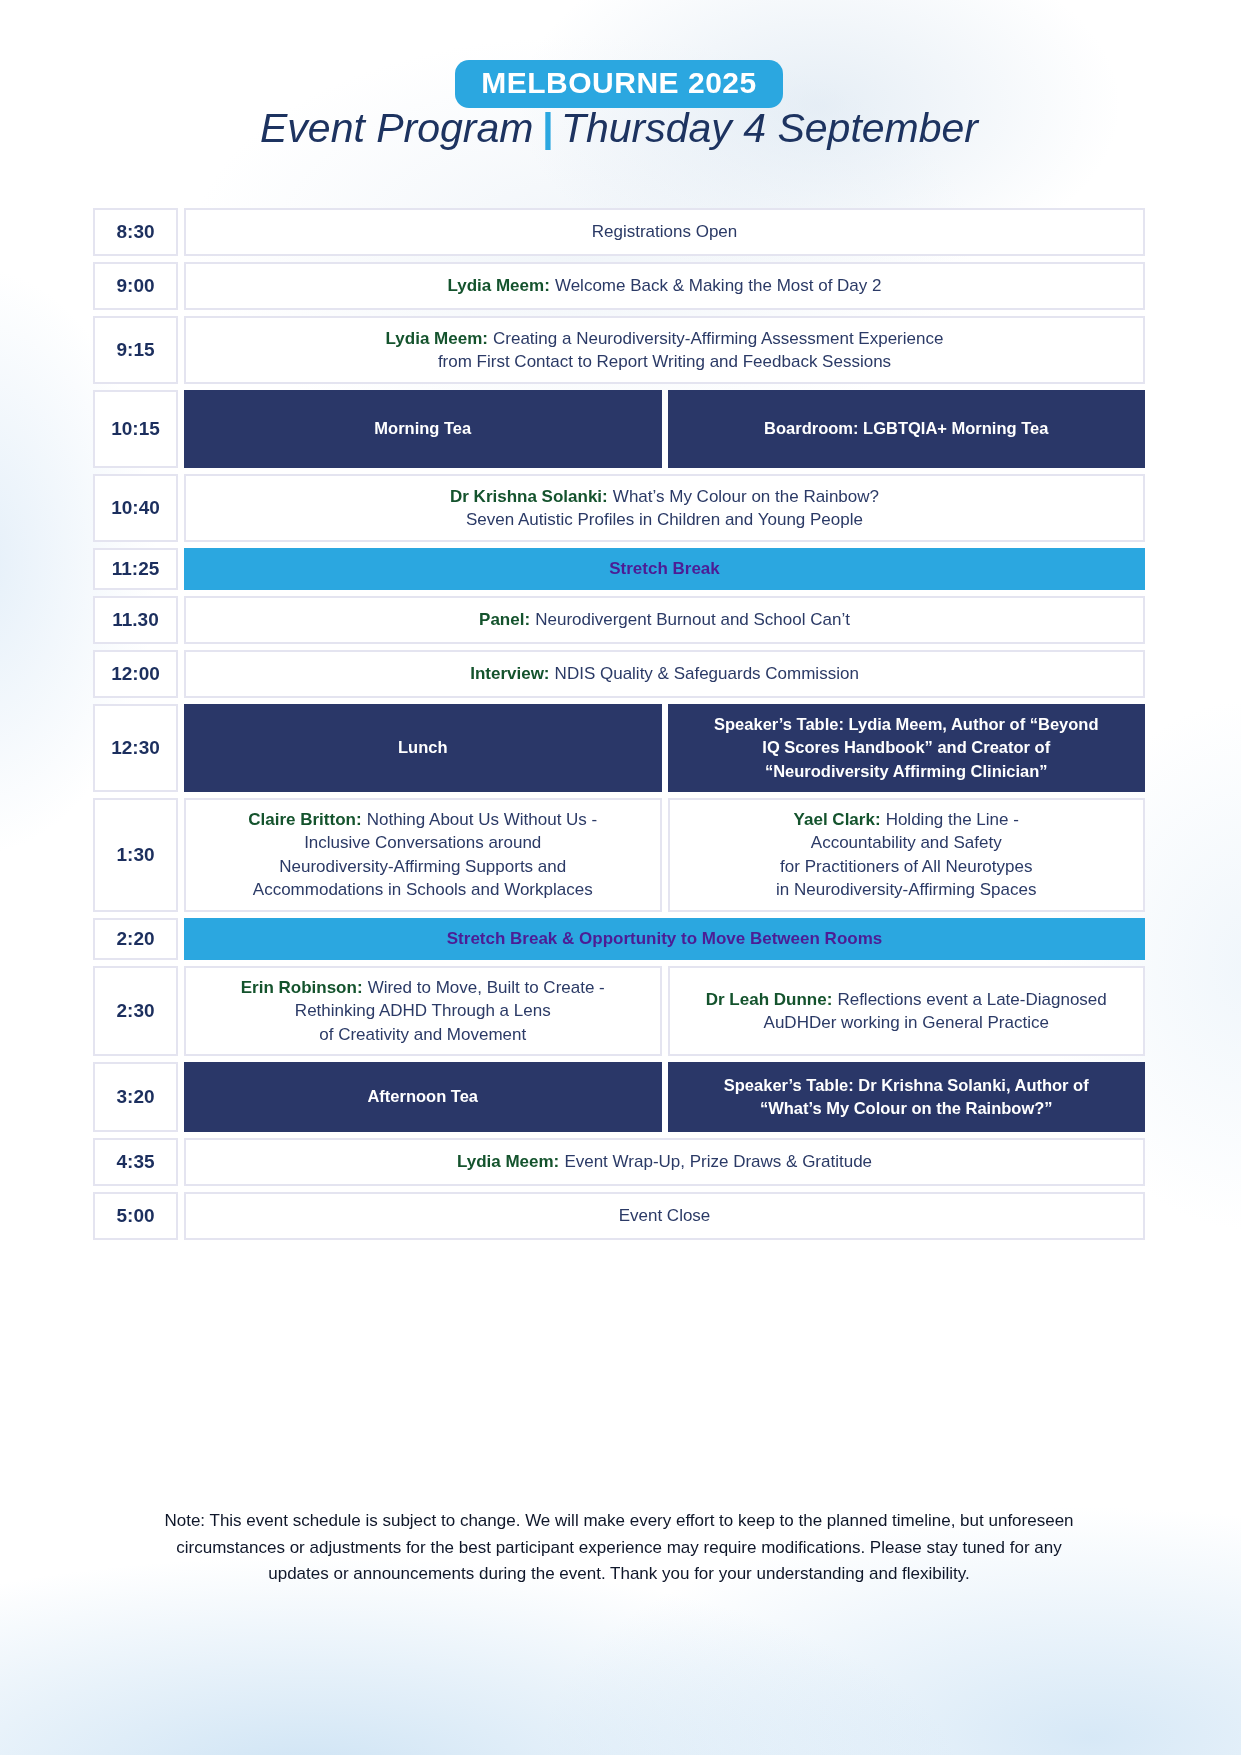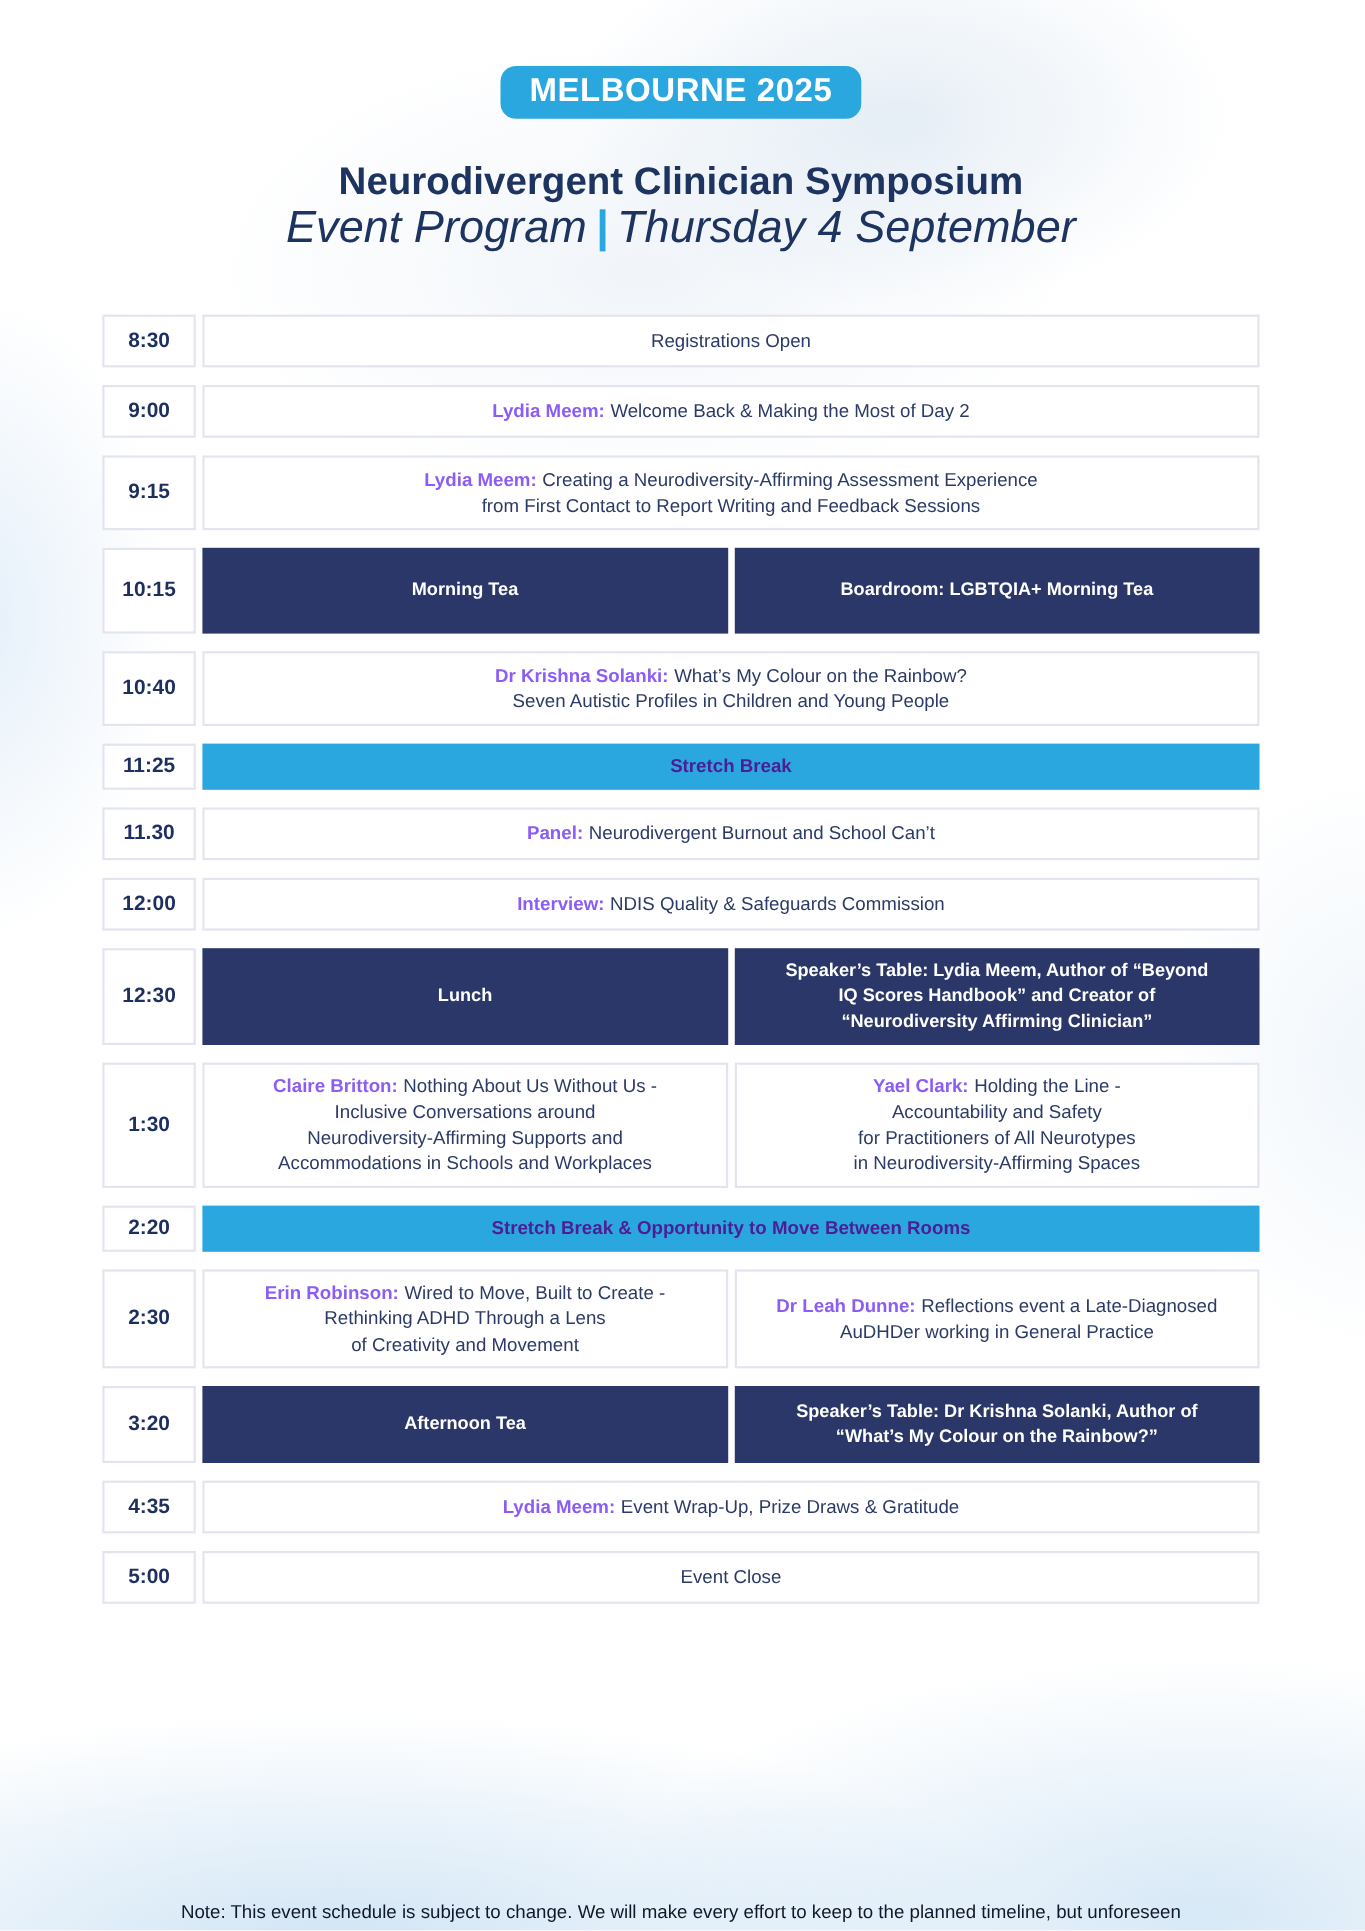--- a/index.html
+++ b/index.html
@@ -28,21 +28,21 @@
     font-weight:bold; font-size:30px; letter-spacing:0.5px;
     padding:6px 26px 8px; border-radius:14px;
   }
   .title {
     margin-top:36px; font-size:35px; line-height:42px;
     font-weight:bold; color:#1d3360;
   }
   .subtitle { font-size:41px; line-height:40px; color:#1d3360;font-style:italic; }
   .subtitle .sep { color:#2ba7e0; font-weight:bold; padding:0 8px; }
 
-  .schedule { display:flex; flex-direction:column; gap:16px; margin-top:60px; }
+  .schedule { display:flex; flex-direction:column; gap:6px; margin-top:60px; }
   .row  { display:grid; grid-template-columns:85px 1fr; gap:6px; }
   .row.two { grid-template-columns:85px 1fr 1fr; }
   .time {
     background:#fff; border:2px solid #e4e4f0;
     display:flex; align-items:center; justify-content:center;
     font-weight:bold; font-size:19px; color:#1c2f5e;
   }
   .cell {
     background:#fff; border:2px solid #e4e4f0;
     display:flex; align-items:center; justify-content:center;
@@ -50,40 +50,39 @@
     color:#2b3a66; font-size:17px; line-height:1.38;
   }
   .cell.dark {
     background:#2a3768; border:none; color:#fff;
     font-weight:bold; font-size:16.5px; line-height:1.42;
   }
   .cell.blue {
     background:#2ba7e0; border:none; color:#4c1d95;
     font-weight:bold; font-size:17px;
   }
-  .lead { font-weight:bold; margin-right:0.30em; color:#8b5cf6; }
+  .lead { font-weight:bold; margin-right:0.30em; color:#14532d; }
   .txt  { white-space:pre-line; }
   .cell.dark .txt, .cell.blue .txt { white-space:pre-line; }
 
   .note {
     margin-top:268px; text-align:center;
     font-size:17px; line-height:1.55; color:#0f172a;
     white-space:pre-line;
   }
 </style>
 </head>
 <body>
 
 <div class="wash"></div>
 
 <div class="content">
 
   <div class="header">
     <span class="badge">MELBOURNE 2025</span>
-    <div class="title">Neurodivergent Clinician Symposium</div>
     <div class="subtitle"><span>Event Program</span><span class="sep">|</span><span>Thursday 4 September</span></div>
   </div>
 
   <div class="schedule">
 
     <div class="row" style="min-height:48px">
       <div class="time">8:30</div>
       <div class="cell">
           <div><span class="txt">Registrations Open</span></div>
         </div>

